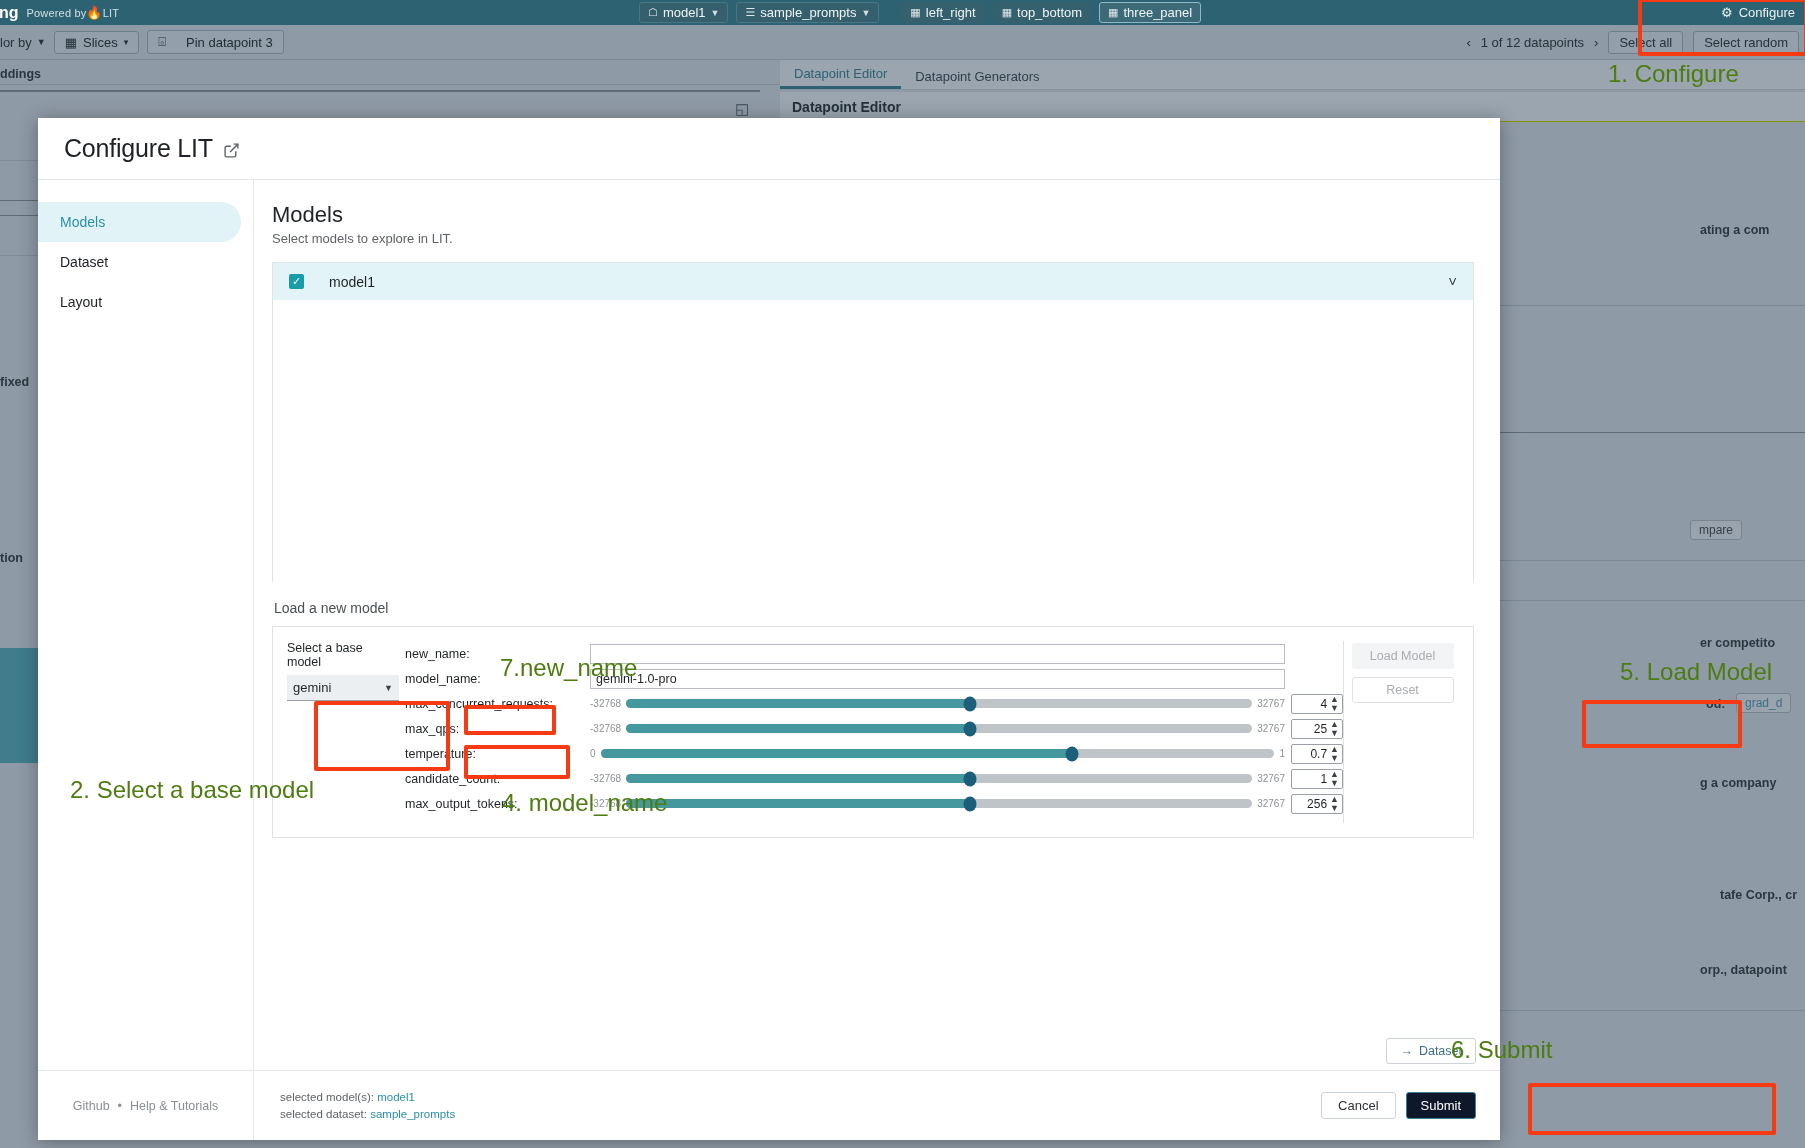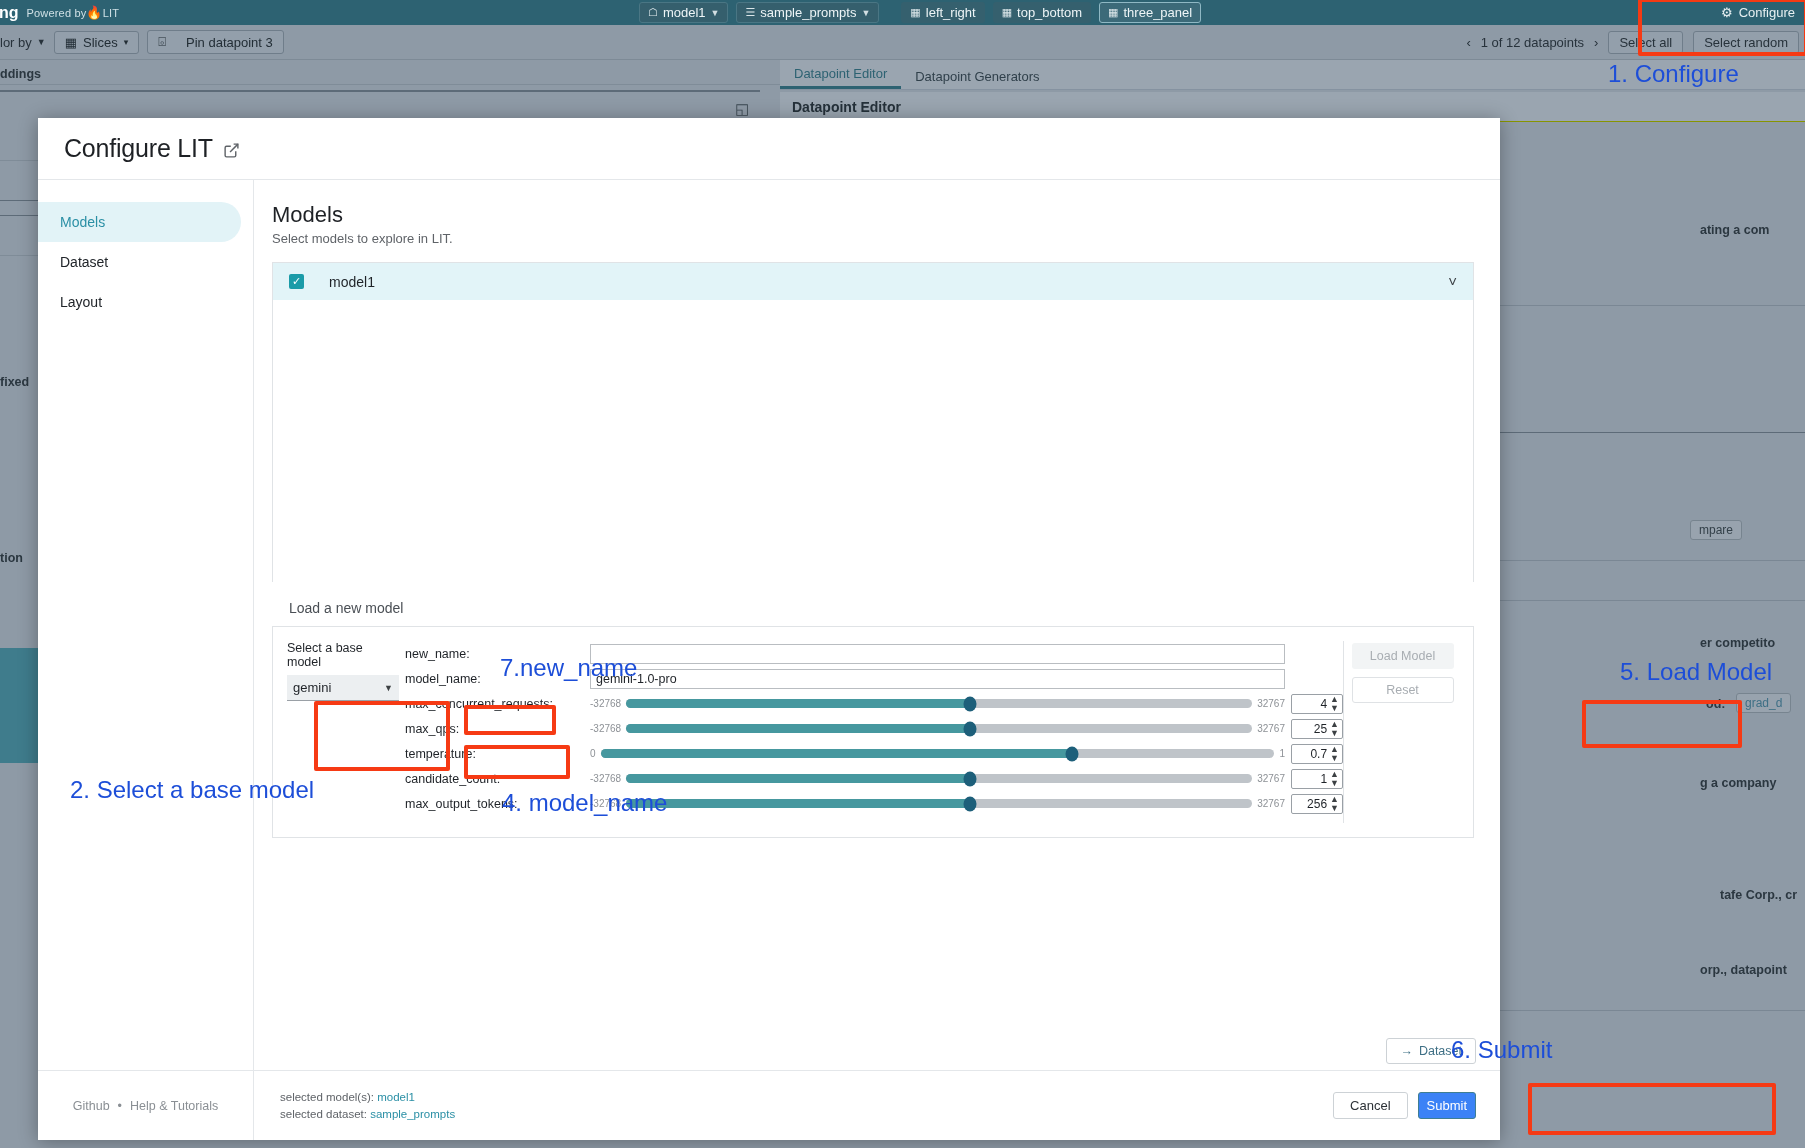--- a/index.html
+++ b/index.html
@@ -107,21 +107,21 @@
     height:38px; background:#e2f4f8; display:flex; align-items:center;
     padding:0 16px; font-size:14px; color:#1f2328; border-bottom:1px solid #ffffff;
   }
   .mcheck {
     width:15px; height:15px; background:#1a9ba8; border-radius:2px; margin-right:25px;
     display:flex; align-items:center; justify-content:center; color:#fff; font-size:11px; line-height:1;
   }
   .mname { flex:1; }
   .mchev { color:#3b4045; font-size:15px; }
 
-  .loadnew-label { font-size:14px; color:#4a4f55; margin:18px 0 10px 17px;}
+  .loadnew-label { font-size:14px; color:#4a4f55; margin:18px 0 10px 2px;}
 
   .form-card {
     border:1px solid #e0e3e6; padding:14px 12px 14px 14px; display:flex; gap:0;
     height:212px; position:relative;
   }
   .basemodel-col { width:118px; flex:0 0 118px; padding-right:12px;}
   .basemodel-label { font-size:12.5px; color:#1f2328; margin-bottom:6px;}
   .basemodel-select {
     width:112px; height:26px; background:#eceff1; border:none; border-bottom:1px solid #9aa0a6;
     font-size:13px; color:#1f2328; display:flex; align-items:center; padding:0 6px;
@@ -175,32 +175,32 @@
   }
   .ft-sel { padding-left:26px; font-size:11.5px; color:#5f6368; line-height:1.45;}
   .ft-sel b { color:#2a8fa5; font-weight:400;}
   .ft-spacer { flex:1; }
   .ft-buttons { display:flex; gap:10px; padding-right:24px;}
   .btn-cancel {
     border:1px solid #cdd2d6; border-radius:3px; background:#fff; color:#2c3136;
     font-size:13px; padding:5px 16px;
   }
   .btn-submit {
-    border:1px solid #3f7e92; border-radius:3px; background:#3b82f6; color:#fff;
-    font-size:13px; padding:5px 8px;
+    border:1px solid #3f7e92; border-radius:3px; background:#0f172a; color:#fff;
+    font-size:13px; padding:5px 14px;
   }
   .dataset-btn {
     position:absolute; right:24px; bottom:76px;
     border:1px solid #cdd2d6; border-radius:3px; background:#fff; color:#3e6f85;
     font-size:12.5px; padding:5px 13px; display:flex; align-items:center; gap:6px;
   }
 
   
   .ann-box { position:absolute; border:4px solid #f63a14; border-radius:2px; pointer-events:none;}
-  .ann-label { position:absolute; color:#1d4ed8; font-size:24px; white-space:nowrap; }
+  .ann-label { position:absolute; color:#4d7c0f; font-size:24px; white-space:nowrap; }
 </style>
 </head>
 <body>
 
 <div id="app-bg">
 
   <div class="toolbar">
     <span class="tb-logo">jing</span>
     <span class="tb-powered">Powered by</span>
     <span class="tb-flame">🔥</span>

